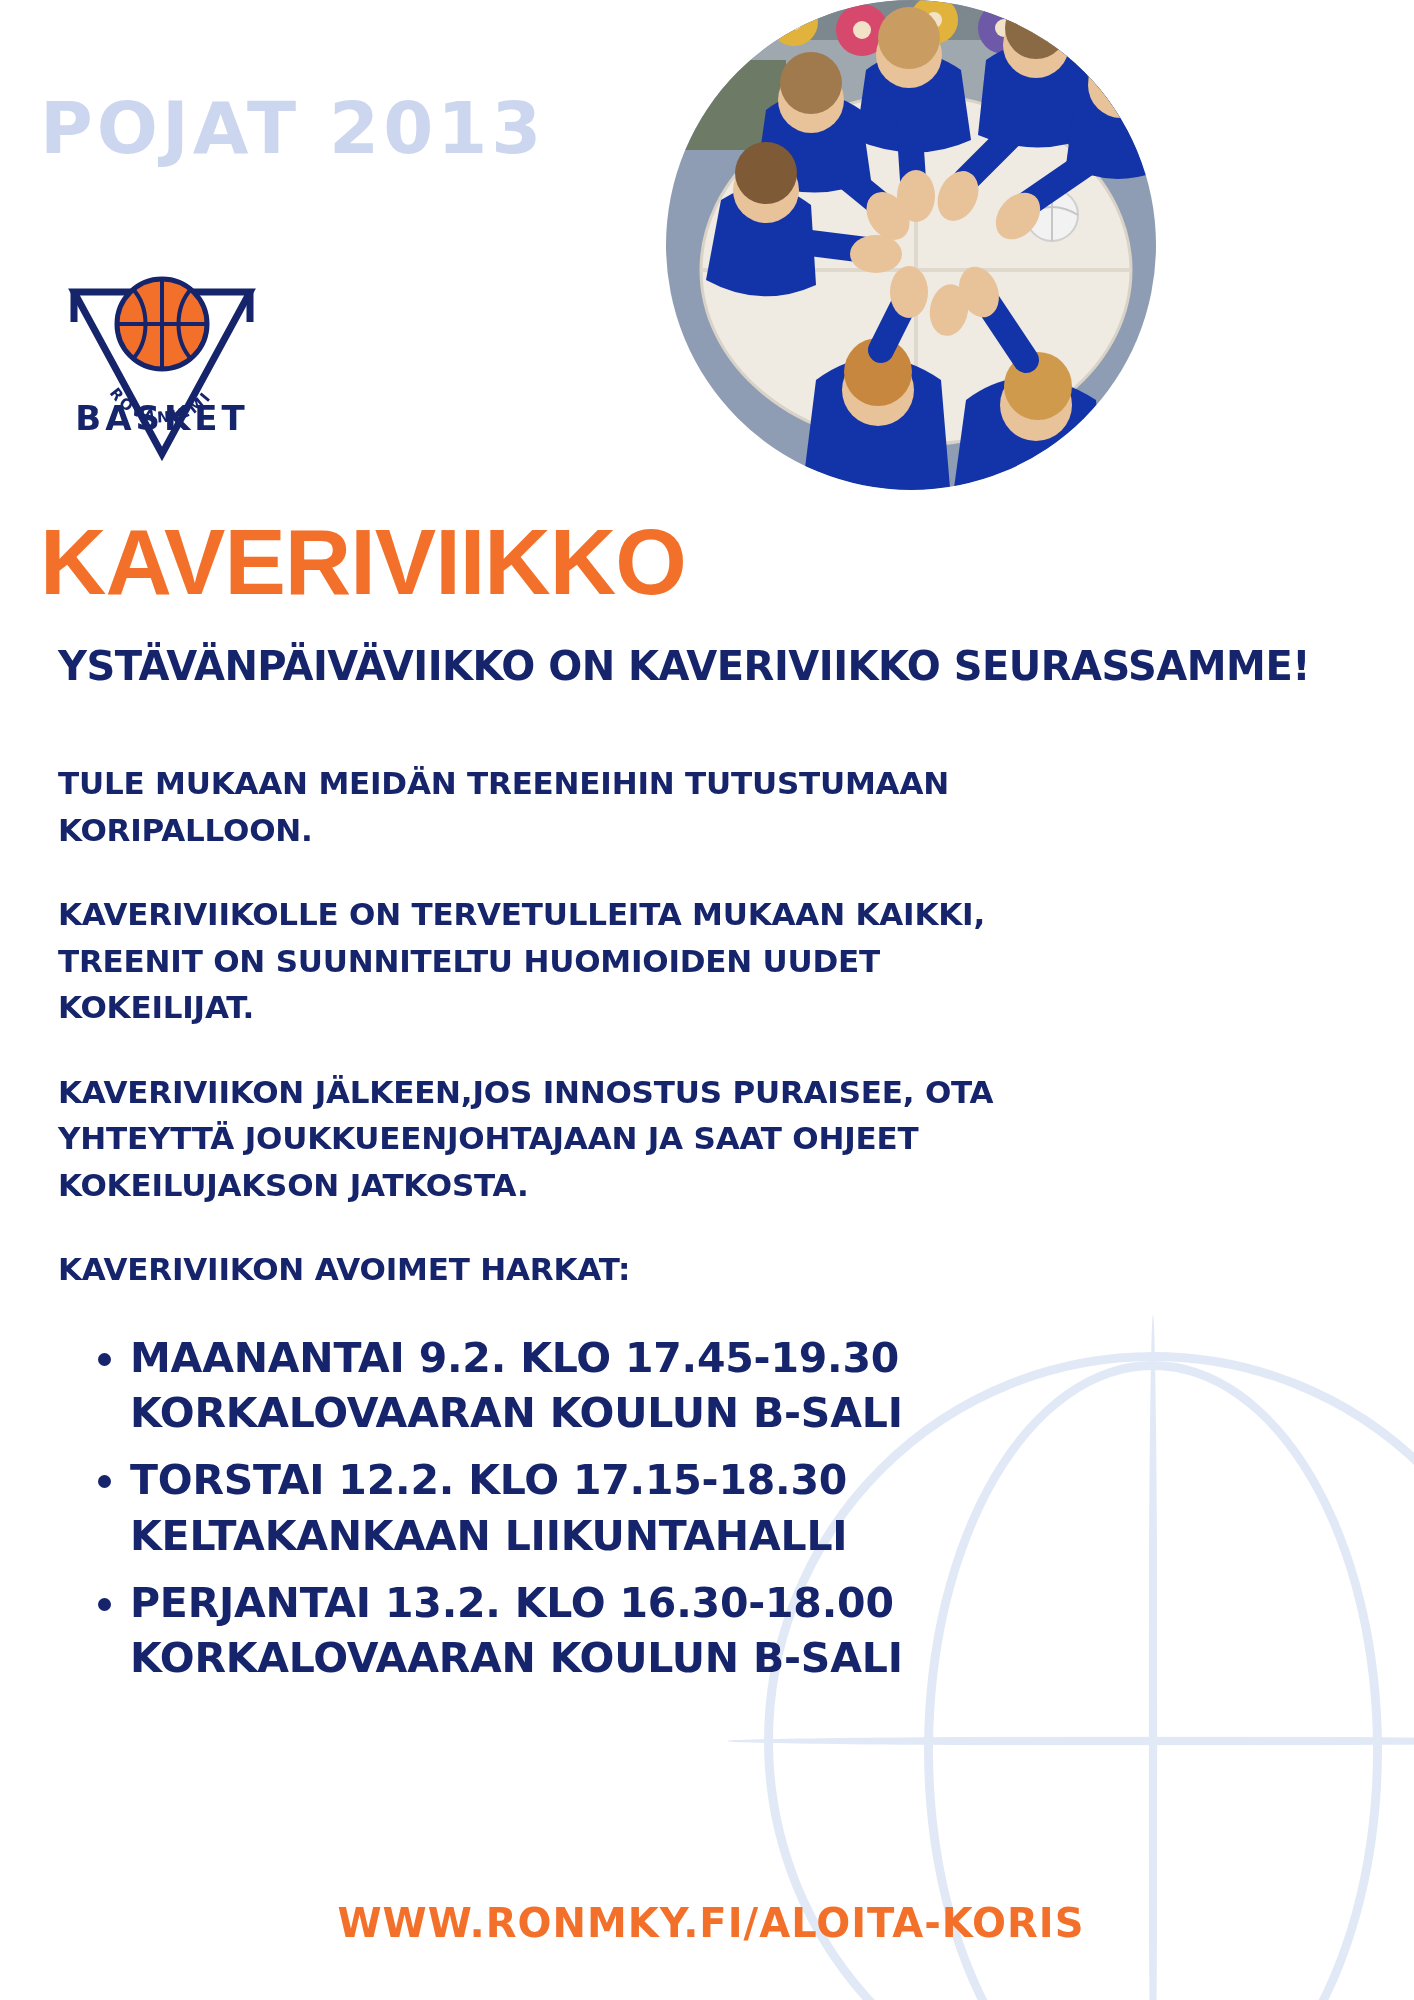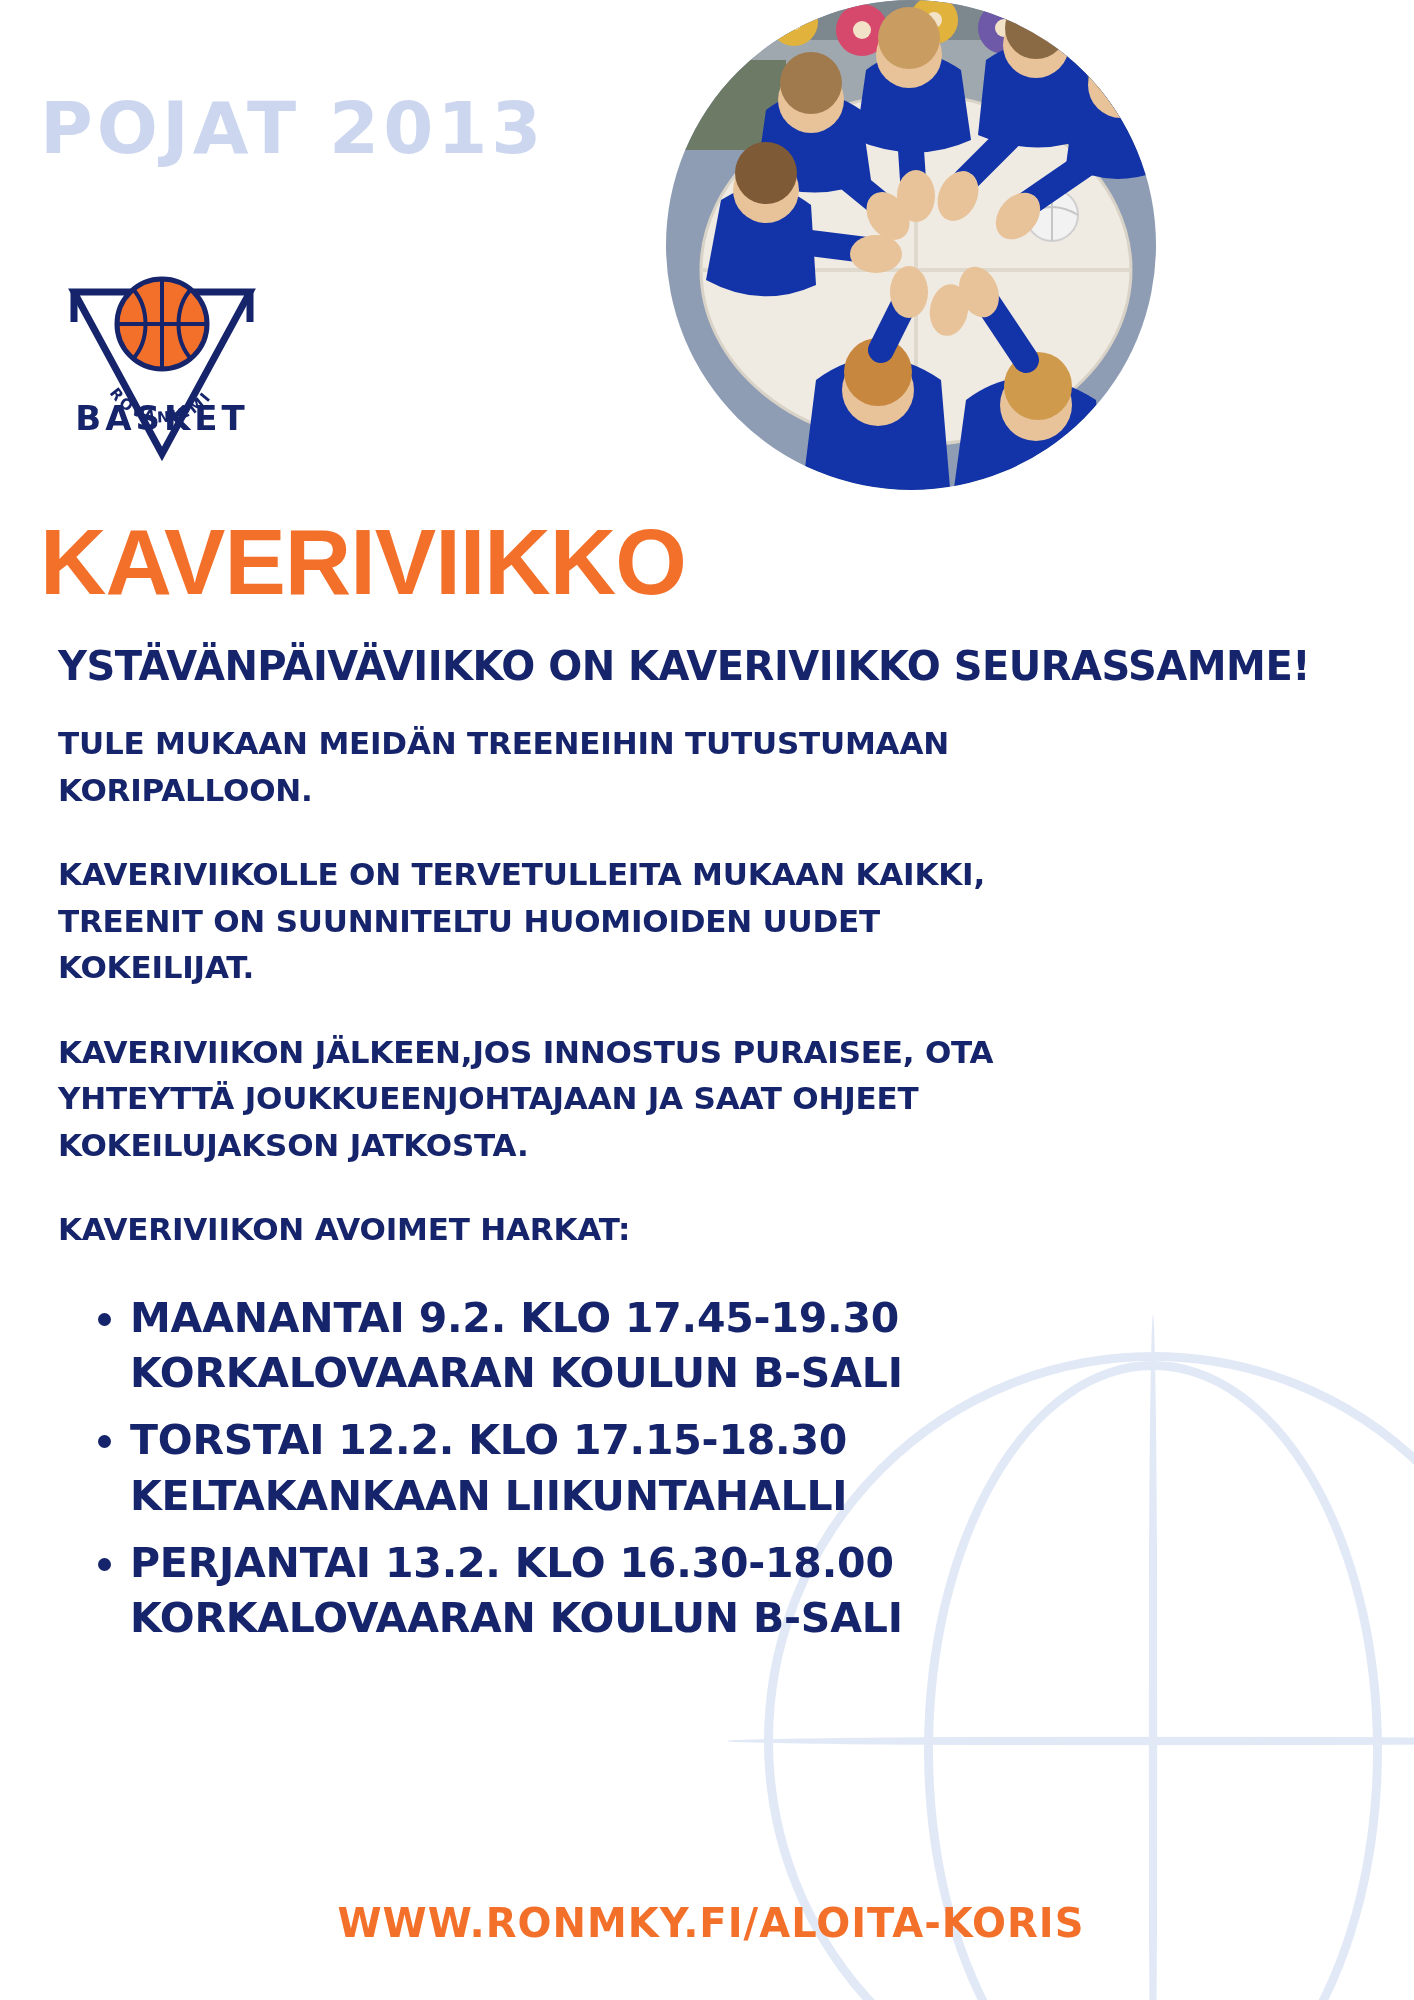--- a/index.html
+++ b/index.html
@@ -125,21 +125,21 @@
     font-size: 40px;
     font-weight: bold;
     color: #15246b;
     font-family: "DejaVu Sans", sans-serif;
     letter-spacing: -0.5px;
     line-height: 1.05;
   }
   .body-text {
     position: absolute;
     left: 58px;
-    top: 720px;
+    top: 760px;
     width: 1010px;
     font-size: 31px;
     font-weight: bold;
     color: #15246b;
     font-family: "DejaVu Sans", sans-serif;
     line-height: 1.5;
     letter-spacing: -0.2px;
   }
   .body-text p {
     margin: 0 0 38px 0;

